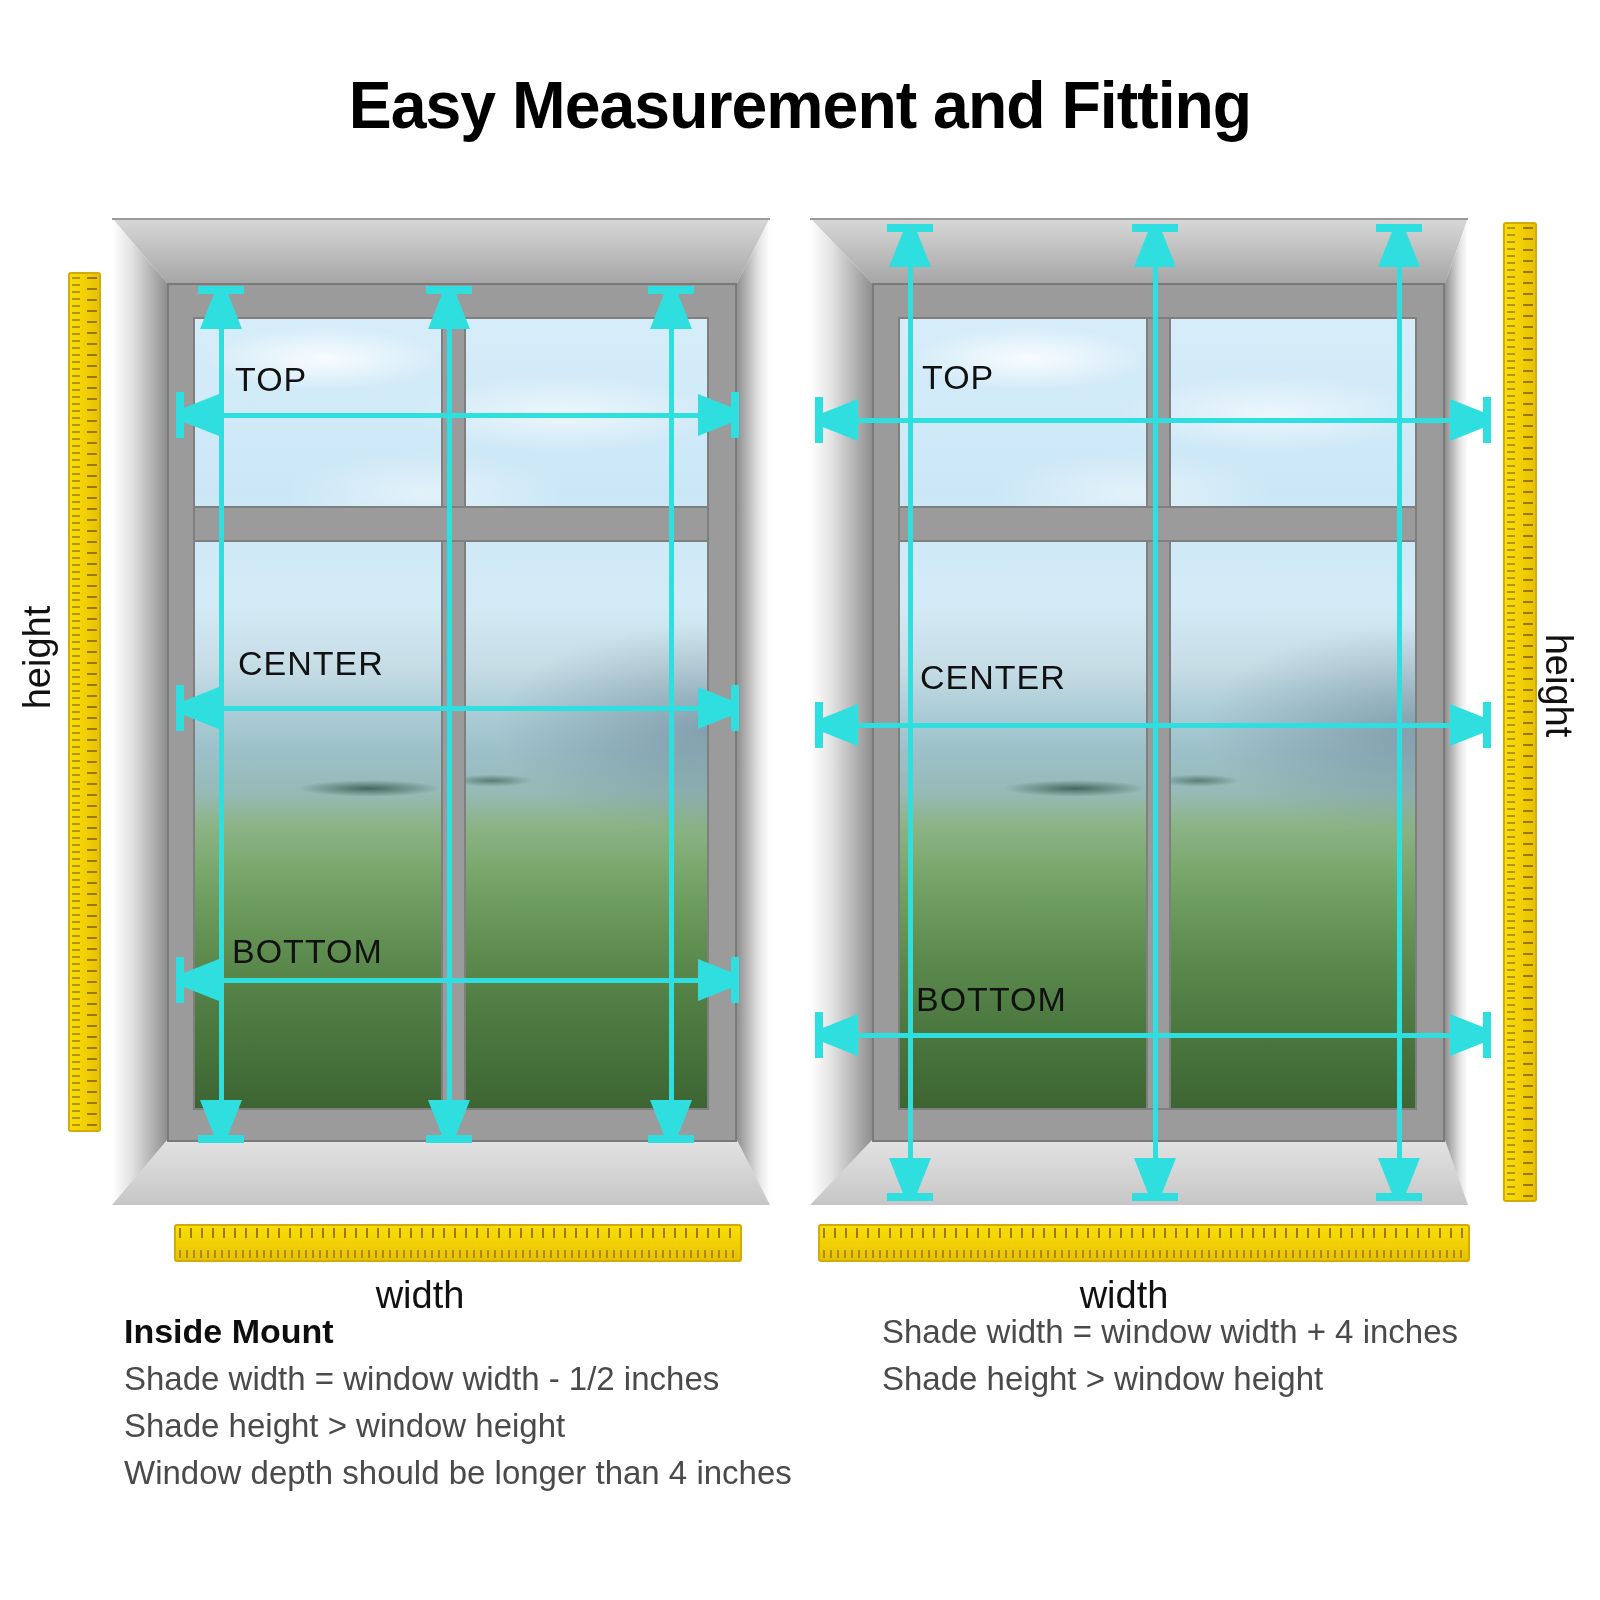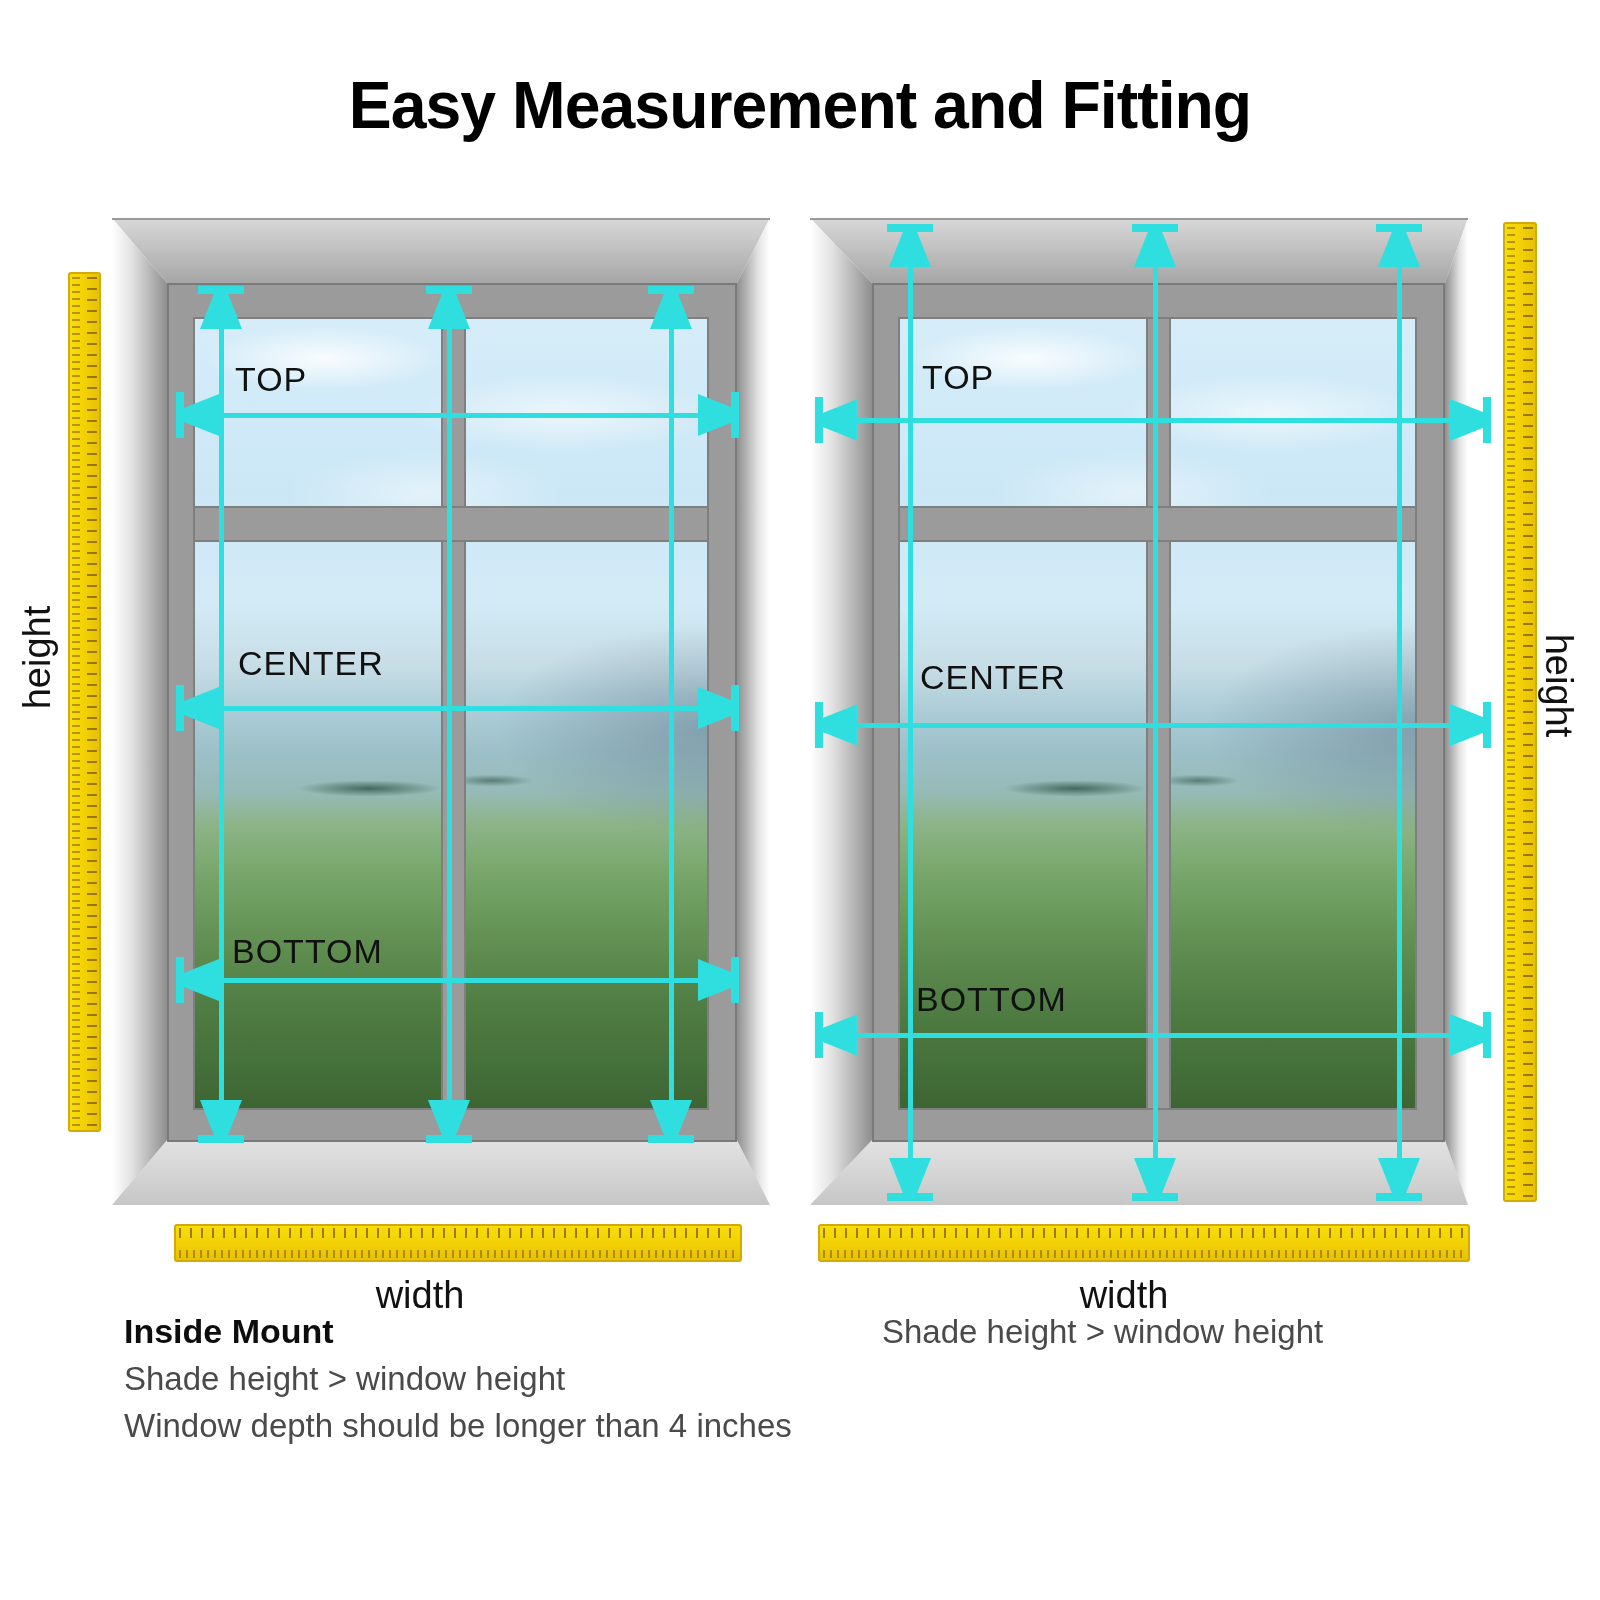--- a/index.html
+++ b/index.html
@@ -207,21 +207,23 @@
     <div class="dim-label" style="left:916px;top:980px;">BOTTOM</div>
   </div>
 
   <div class="ruler ruler-v" style="left:1503px;top:222px;width:34px;height:980px;"></div>
   <div class="axis-label rot-cw" style="left:1458px;top:664px;">height</div>
   <div class="ruler ruler-h" style="left:818px;top:1224px;width:652px;height:38px;"></div>
   <div class="axis-label" style="left:1024px;top:1274px;">width</div>
 
   <div class="note" style="left:98px;top:1308px;width:760px;margin-left:26px;">
     <div class="heading">Inside Mount</div>
+    <div>Shade width = window width - 1/2 inches</div>
     <div>Shade height &gt; window height</div>
     <div>Window depth should be longer than 4 inches</div>
   </div>
 
   <div class="note" style="left:882px;top:1308px;width:700px;">
+    <div>Shade width = window width + 4 inches</div>
     <div>Shade height &gt; window height</div>
   </div>
 
 </div>
 
 </body></html>

